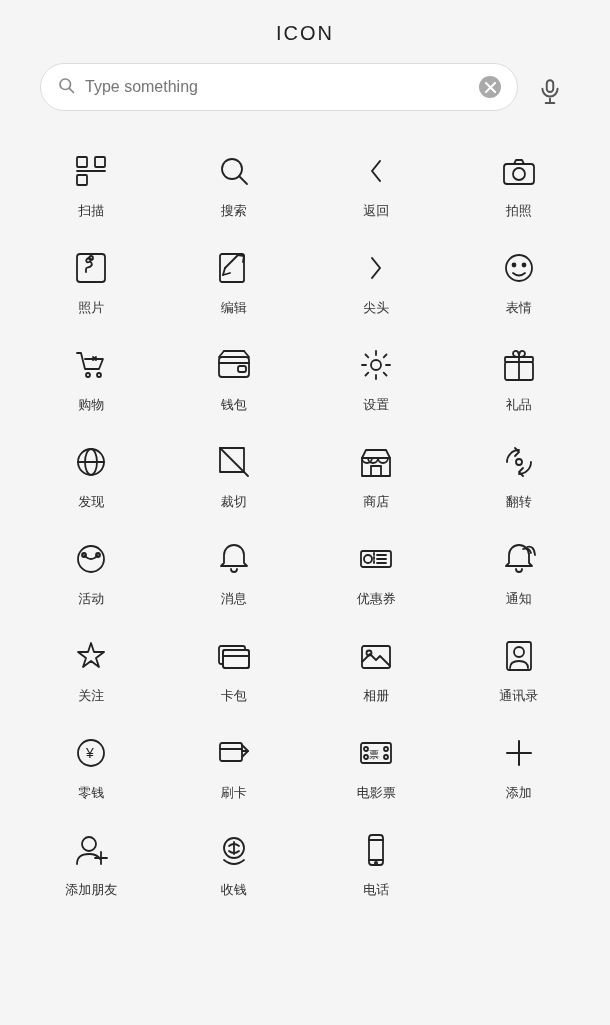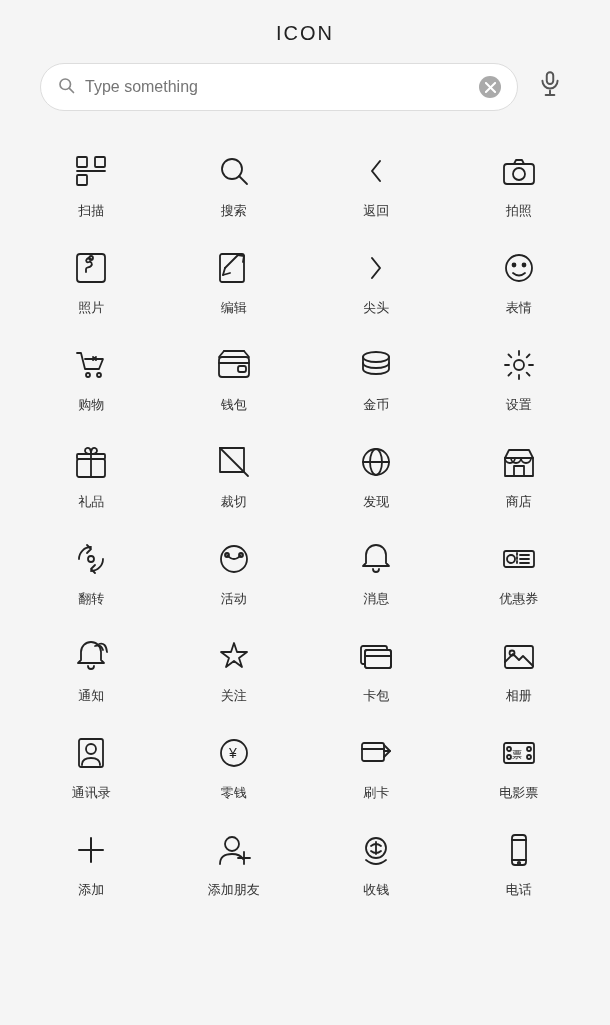--- a/index.html
+++ b/index.html
@@ -13,21 +13,21 @@
     .page-title {
       text-align: center;
       font-size: 20px;
       font-weight: 500;
       letter-spacing: 2px;
       color: #222;
       padding: 22px 0 18px;
     }
     .search-bar-row {
       display: flex;
-      align-items: flex-start;
+      align-items: flex-end;
       padding: 0 40px;
       margin-bottom: 24px;
       gap: 12px;
     }
     .search-bar {
       flex: 1;
       display: flex;
       align-items: center;
       background: #fff;
       border: 1.5px solid #ddd;
@@ -206,58 +206,50 @@
     <path d="M3 16h30"></path>
     <rect x="22" y="19" width="8" height="6" rx="2"></rect>
     <line x1="3" y1="10" x2="8" y2="4"></line>
     <line x1="8" y1="4" x2="28" y2="4"></line>
     <line x1="28" y1="4" x2="33" y2="10"></line>
   </svg></div>
       <div class="icon-label">钱包</div>
     </div>
     <div class="icon-item">
       <div class="icon-symbol"><svg width="36" height="36" viewBox="0 0 36 36" fill="none" stroke="#222" stroke-width="1.8" stroke-linecap="round" stroke-linejoin="round">
-    <ellipse cx="18" cy="10" rx="13" ry="5"></ellipse>
-    <path d="M5 10v6c0 2.8 5.8 5 13 5s13-2.2 13-5v-6"></path>
-    <path d="M5 16v6c0 2.8 5.8 5 13 5s13-2.2 13-5v-6"></path>
-  </svg></div>
-      <div class="icon-label">金币</div>
-    </div>
-    <div class="icon-item">
-      <div class="icon-symbol"><svg width="36" height="36" viewBox="0 0 36 36" fill="none" stroke="#222" stroke-width="1.8" stroke-linecap="round" stroke-linejoin="round">
     <circle cx="18" cy="18" r="5"></circle>
     <path d="M18 4v4M18 28v4M4 18h4M28 18h4M7.5 7.5l2.8 2.8M25.7 25.7l2.8 2.8M7.5 28.5l2.8-2.8M25.7 10.3l2.8-2.8"></path>
   </svg></div>
       <div class="icon-label">设置</div>
     </div>
     <div class="icon-item">
       <div class="icon-symbol"><svg width="36" height="36" viewBox="0 0 36 36" fill="none" stroke="#222" stroke-width="1.8" stroke-linecap="round" stroke-linejoin="round">
     <rect x="4" y="15" width="28" height="18" rx="2"></rect>
     <rect x="4" y="10" width="28" height="5" rx="1"></rect>
     <line x1="18" y1="10" x2="18" y2="33"></line>
     <path d="M18 10 C18 10 12 10 12 6.5 C12 4 15 3 17 5 C18 7 18 10 18 10"></path>
     <path d="M18 10 C18 10 24 10 24 6.5 C24 4 21 3 19 5 C18 7 18 10 18 10"></path>
   </svg></div>
       <div class="icon-label">礼品</div>
     </div>
     <div class="icon-item">
       <div class="icon-symbol"><svg width="36" height="36" viewBox="0 0 36 36" fill="none" stroke="#222" stroke-width="1.8" stroke-linecap="round" stroke-linejoin="round">
+    <circle cx="18" cy="18" r="13"></circle>
+    <ellipse cx="18" cy="18" rx="6" ry="13"></ellipse>
+    <line x1="5" y1="18" x2="31" y2="18"></line>
+  </svg></div>
+      <div class="icon-label">发现</div>
+    </div>
+    <div class="icon-item">
+      <div class="icon-symbol"><svg width="36" height="36" viewBox="0 0 36 36" fill="none" stroke="#222" stroke-width="1.8" stroke-linecap="round" stroke-linejoin="round">
     <line x1="4" y1="4" x2="32" y2="32"></line>
     <path d="M4 4 L28 4 L28 28"></path>
     <path d="M4 4 L4 28 L28 28"></path>
   </svg></div>
       <div class="icon-label">裁切</div>
-    </div>
-    <div class="icon-item">
-      <div class="icon-symbol"><svg width="36" height="36" viewBox="0 0 36 36" fill="none" stroke="#222" stroke-width="1.8" stroke-linecap="round" stroke-linejoin="round">
-    <circle cx="18" cy="18" r="13"></circle>
-    <ellipse cx="18" cy="18" rx="6" ry="13"></ellipse>
-    <line x1="5" y1="18" x2="31" y2="18"></line>
-  </svg></div>
-      <div class="icon-label">发现</div>
     </div>
     <div class="icon-item">
       <div class="icon-symbol"><svg width="36" height="36" viewBox="0 0 36 36" fill="none" stroke="#222" stroke-width="1.8" stroke-linecap="round" stroke-linejoin="round">
     <path d="M4 14h28v18H4z"></path>
     <path d="M4 14l4-8h20l4 8"></path>
     <path d="M10 14a5 5 0 0 0 10 0"></path>
     <path d="M20 14a5 5 0 0 0 10 0"></path>
     <path d="M4 14a5 5 0 0 0 10 0"></path>
     <rect x="13" y="22" width="10" height="10"></rect>
   </svg></div>

